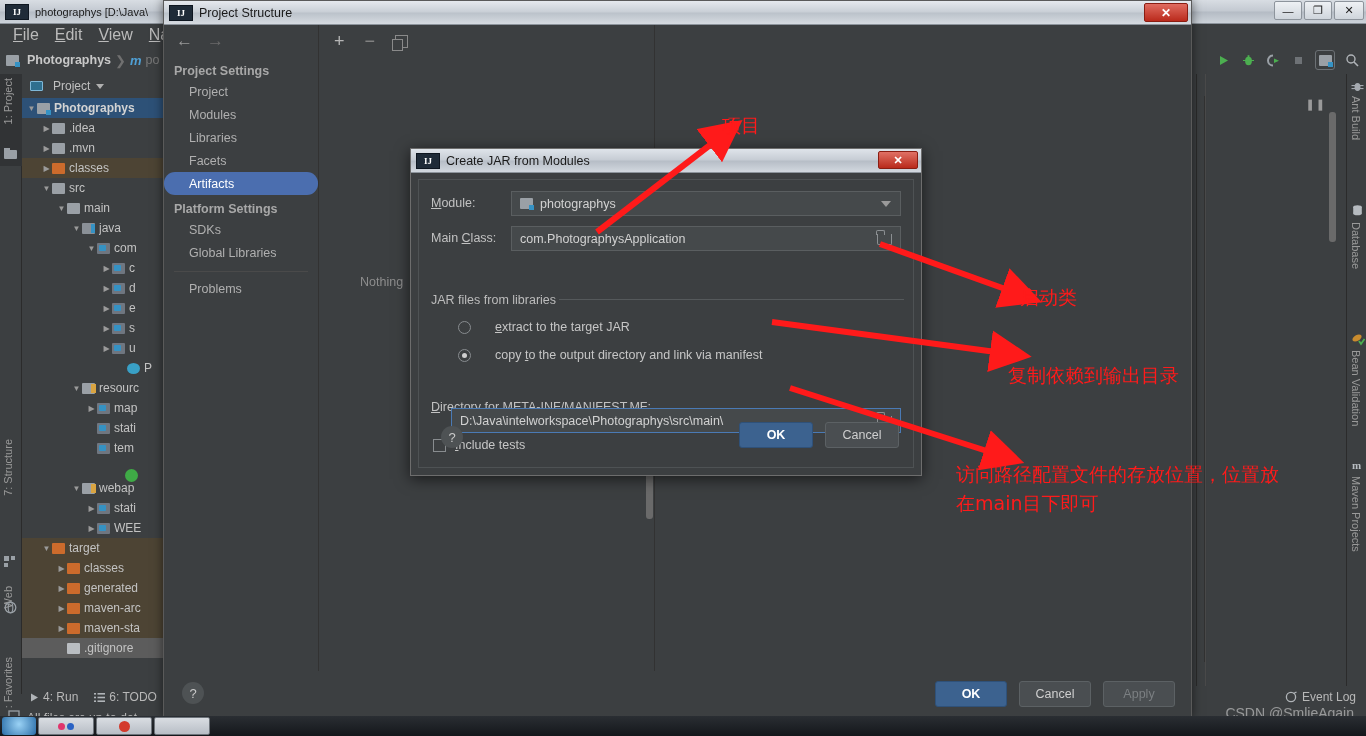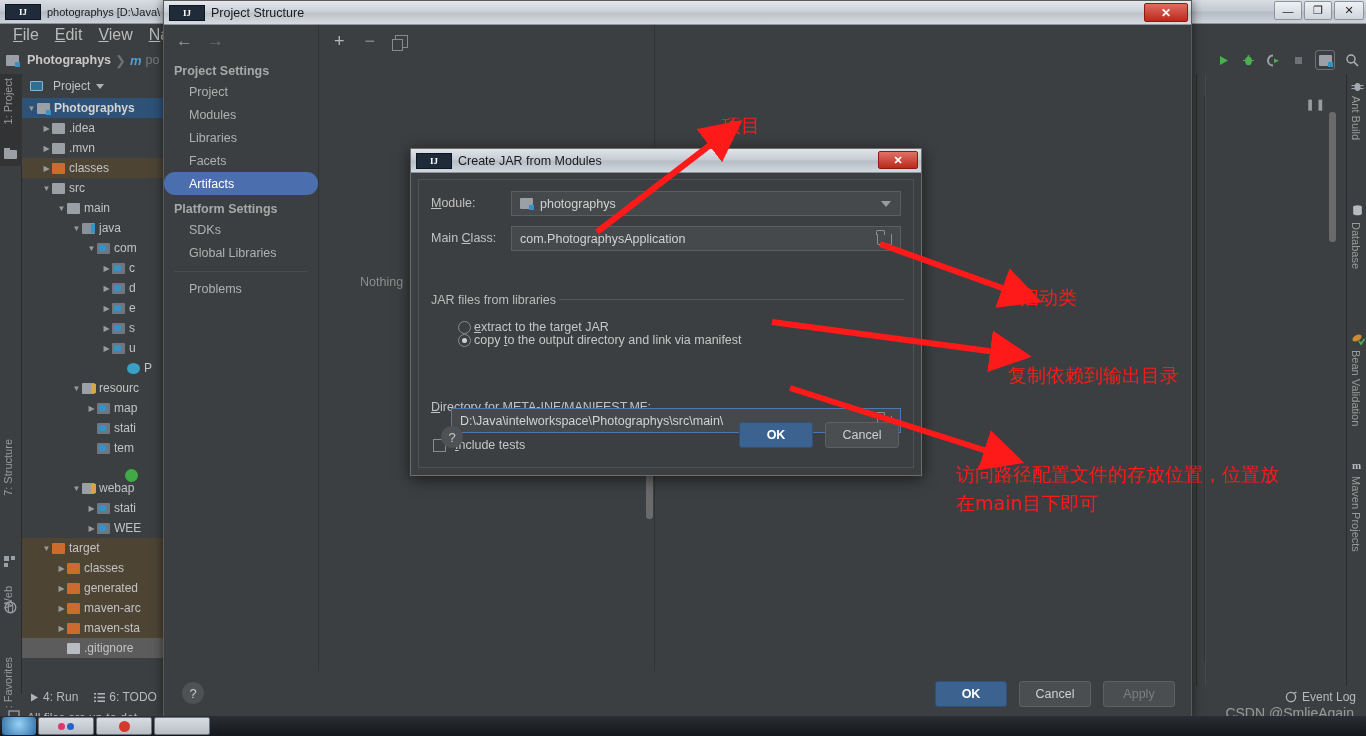--- a/index.html
+++ b/index.html
@@ -18,21 +18,21 @@
   
   .ide { position:absolute; left:0; top:0; width:1366px; height:716px; background:#3c3f41; }
 
   .ide-titlebar {
     position:absolute; left:0; top:0; width:1366px; height:24px;
     background: linear-gradient(180deg,#d8dde3 0%, #c3c9d1 48%, #b4bbc4 52%, #cdd3da 100%);
     border-bottom:1px solid #8d949c;
     display:flex; align-items:center;
   }
   .ij-logo {
-    width:36px; height:16px; margin-left:5px; margin-right:6px;
+    width:24px; height:16px; margin-left:5px; margin-right:6px;
     background:#1f2b38; border:1px solid #0e1620; color:#fff;
     font-size:9px; font-weight:bold; line-height:14px; text-align:center;
     font-family:"Liberation Serif", serif;
   }
   .ide-title { font-size:11px; color:#1a1a1a; white-space:nowrap; overflow:hidden; }
   .win-btns { position:absolute; right:2px; top:1px; display:flex; gap:2px; }
   .win-btn {
     width:28px; height:19px; border:1px solid #8d949c;
     background:linear-gradient(180deg,#eef1f4,#cfd5dc);
     display:flex; align-items:center; justify-content:center;
@@ -239,21 +239,21 @@
   .folder-ico {
     position:absolute; right:8px; top:7px; width:15px; height:11px;
     border:1.6px solid #8b8f92; border-top:none; border-radius:0 0 2px 2px;
   }
   .folder-ico:before {
     content:""; position:absolute; left:-1.6px; top:-4px; width:7px; height:4px;
     border:1.6px solid #8b8f92; border-bottom:none; border-radius:2px 2px 0 0;
   }
   .group-title { font-size:12.5px; color:#bcbcbc; }
   .group-line { position:absolute; height:1px; background:#55595b; }
-  .radio-row { position:absolute; display:flex; align-items:center; gap:3px; }
+  .radio-row { position:absolute; display:flex; align-items:center; gap:24px; }
   .radio {
     width:13px; height:13px; border-radius:50%; border:1.5px solid #888c8f; background:#3c3f41;
     position:relative; flex:0 0 13px;
   }
   .radio.on:after {
     content:""; position:absolute; left:3px; top:3px; width:5px; height:5px; border-radius:50%; background:#cfcfcf;
   }
   .radio-lbl { font-size:12.5px; color:#c6c6c6; }
   .radio-lbl u { text-decoration:underline; }
   .cb-row { position:absolute; display:flex; align-items:center; gap:9px; }
@@ -701,21 +701,21 @@
         <span class="folder-ico"></span>
       </div>
 
       <div style="position:absolute; left:12px; top:113px;" class="group-title">JAR files from libraries</div>
       <div class="group-line" style="left:140px; top:119px; width:345px;"></div>
 
       <div class="radio-row" style="left:39px; top:140px;">
         <span class="radio"></span>
         <span class="radio-lbl"><u>e</u>xtract to the target JAR</span>
       </div>
-      <div class="radio-row" style="left:39px; top:153px;">
+      <div class="radio-row" style="left:39px; top:168px;">
         <span class="radio on"></span>
         <span class="radio-lbl">copy <u>t</u>o the output directory and link via manifest</span>
       </div>
 
       <div style="position:absolute; left:12px; top:220px;text-align:right;" class="flabel"><u>D</u>irectory for META-INF/MANIFEST.MF:</div>
       <div class="textfield focused" style="position:absolute; left:32px; top:228px; width:450px;">
         <span>D:\Java\intelworkspace\Photographys\src\main\</span>
         <span class="folder-ico"></span>
       </div>
 

